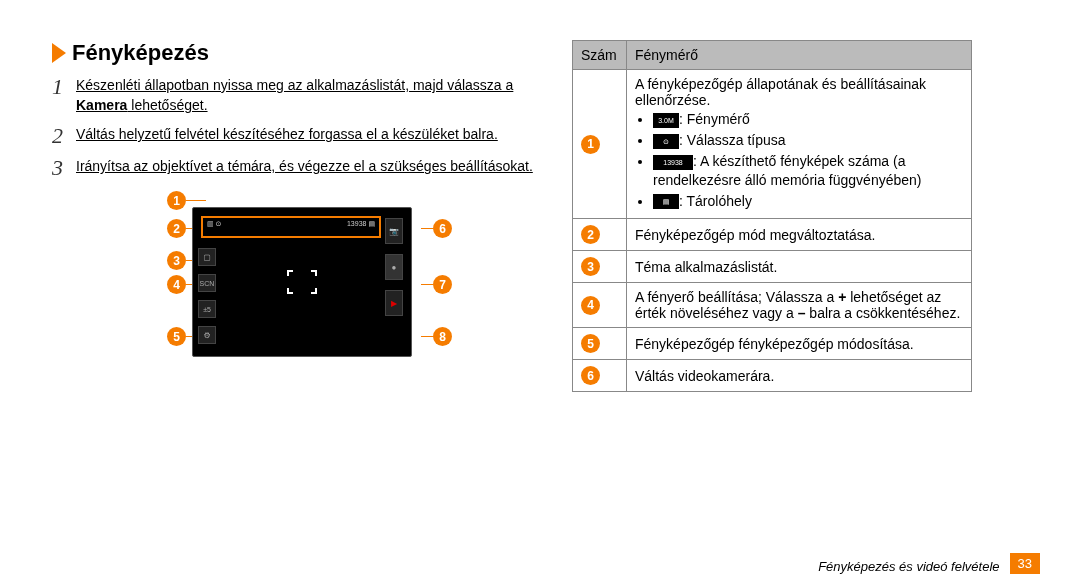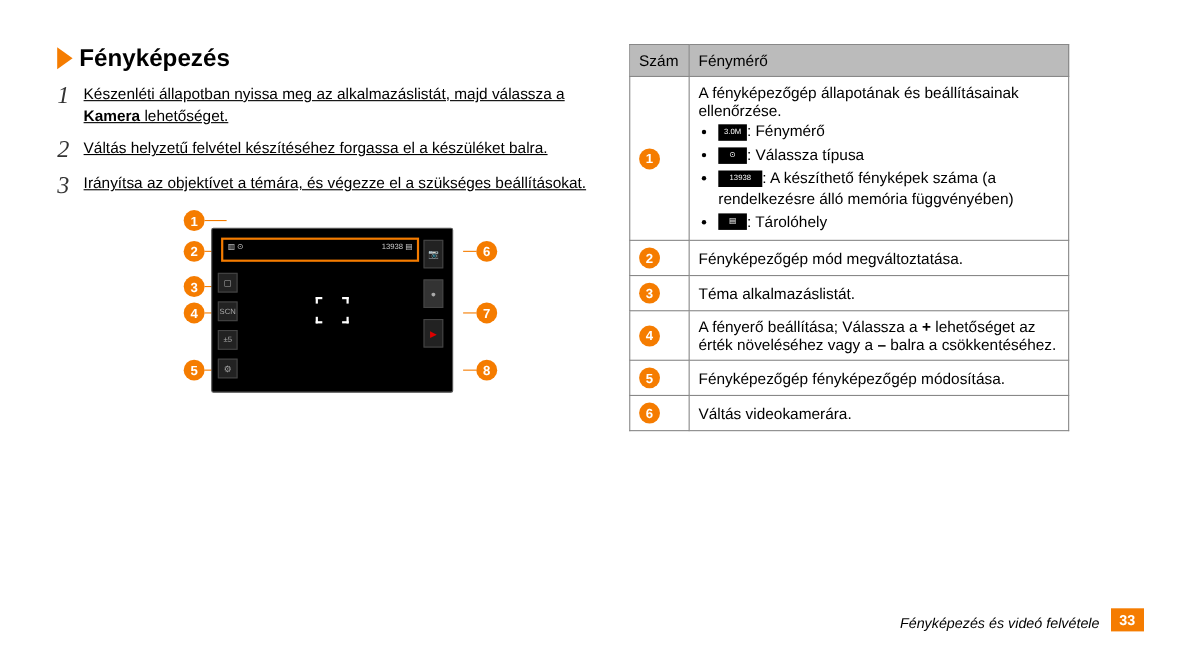--- a/index.html
+++ b/index.html
@@ -193,21 +193,21 @@
     align-items: flex-end;
     gap: 10px;
     font-style: italic;
     font-size: 13px;
   }
   .page-num {
     background: #f57c00;
     color: #fff;
     padding: 3px 8px;
     font-style: normal;
-    font-weight: bold;
+    font-weight: normal;
     font-size: 13px;
   }
   b { font-weight: bold; }
 </style>
 </head>
 <body>
 
 <div class="container">
   <div class="col-left">
     <div class="heading">

